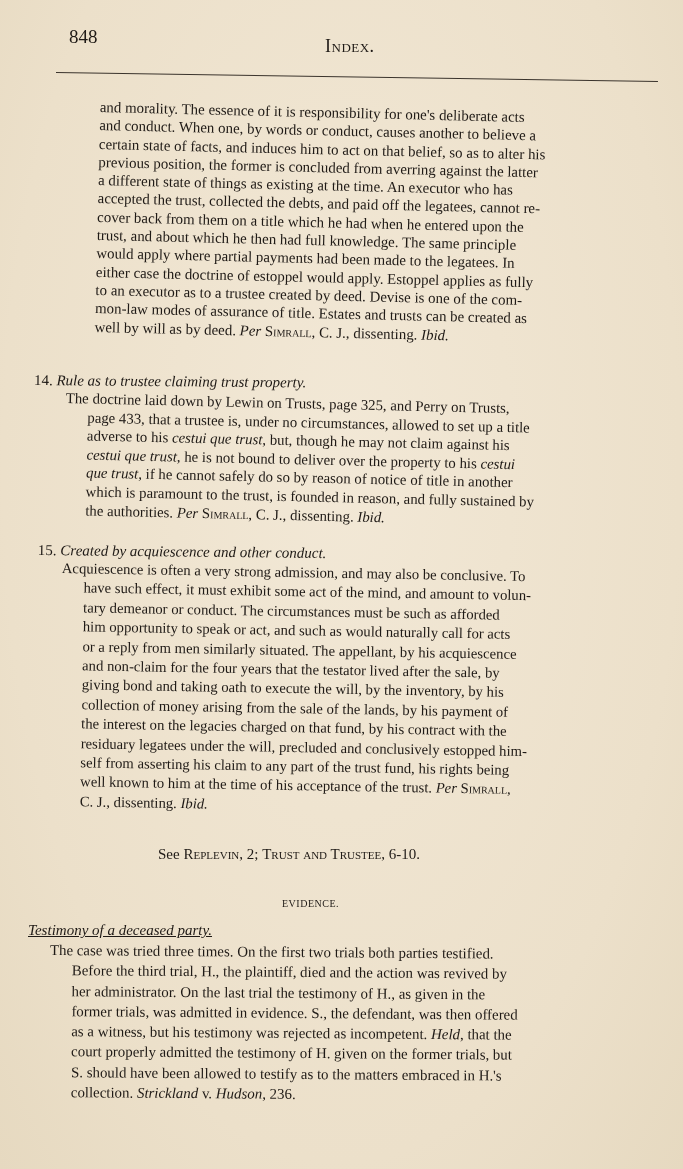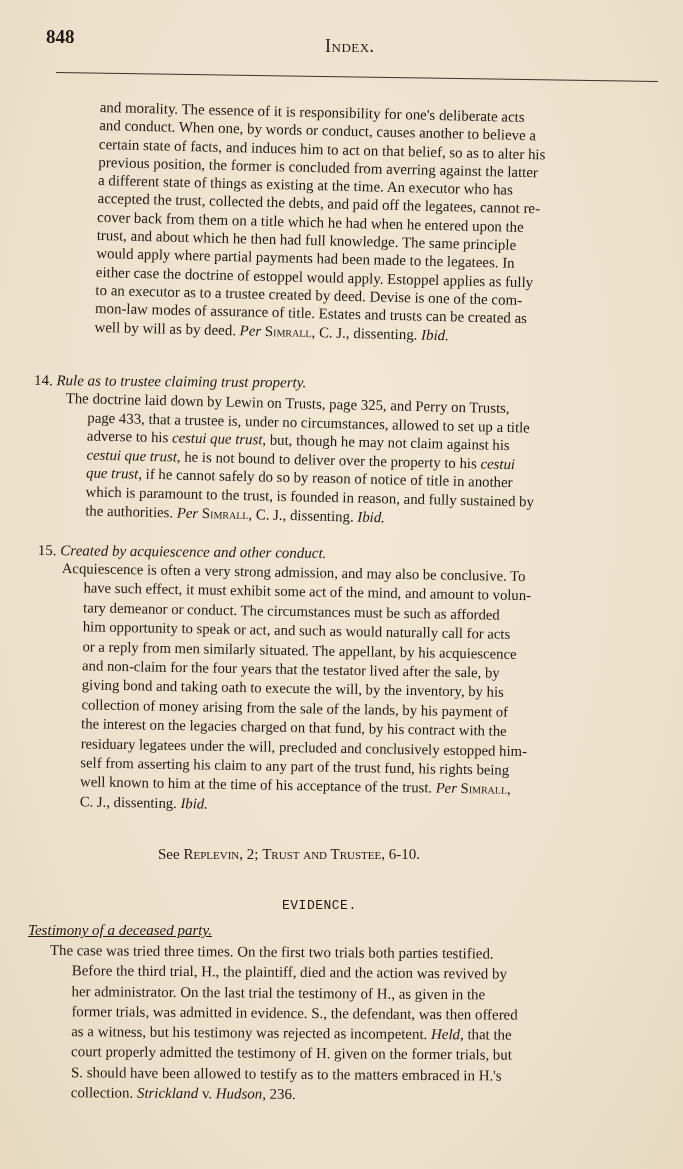--- a/index.html
+++ b/index.html
@@ -4,29 +4,29 @@
 <style>
   html, body { margin: 0; padding: 0; }
   body {
     width: 683px; height: 1169px; overflow: hidden;
     background: #efe4d0;
     background-image: radial-gradient(ellipse at 50% 40%, #f2e8d6 0%, #ece0ca 70%, #e6d9c0 100%);
     font-family: "Liberation Serif", "DejaVu Serif", serif;
     color: #1f1a16;
     position: relative;
   }
-  .page-number { position: absolute; left: 46px; top: 26px; font-size: 19px; font-weight: bold; }
+  .page-number { position: absolute; left: 69px; top: 26px; font-size: 19px; }
   .running-head { position: absolute; left: 325px; top: 36px; font-size: 18px; font-variant: small-caps; letter-spacing: 0.5px; text-align: center; }
   .rule { position: absolute; left: 56px; top: 72px; width: 602px; height: 0; border-top: 1.5px solid #3a332c; transform: rotate(0.85deg); transform-origin: left top; }
   .block { position: absolute; font-size: 14.6px; line-height: 18.4px; white-space: nowrap; }
   .line { display: block; }
   .it { font-style: italic; }
   .sc { font-variant: small-caps; }
   .heading { position: absolute; font-size: 15px; white-space: nowrap; }
-  .center-heading { position: absolute; font-size: 13px; letter-spacing: 0.5px; font-family: Liberation Mono, monospace; }
+  .center-heading { position: absolute; font-size: 10px; letter-spacing: 0.5px; }
   .see-also { position: absolute; font-size: 15px; white-space: nowrap; }
 </style>
 </head>
 <body>
 
 <div>
   <div class="page-number">848</div>
   <div class="running-head">Index.</div>
   <div class="rule"></div>
 

